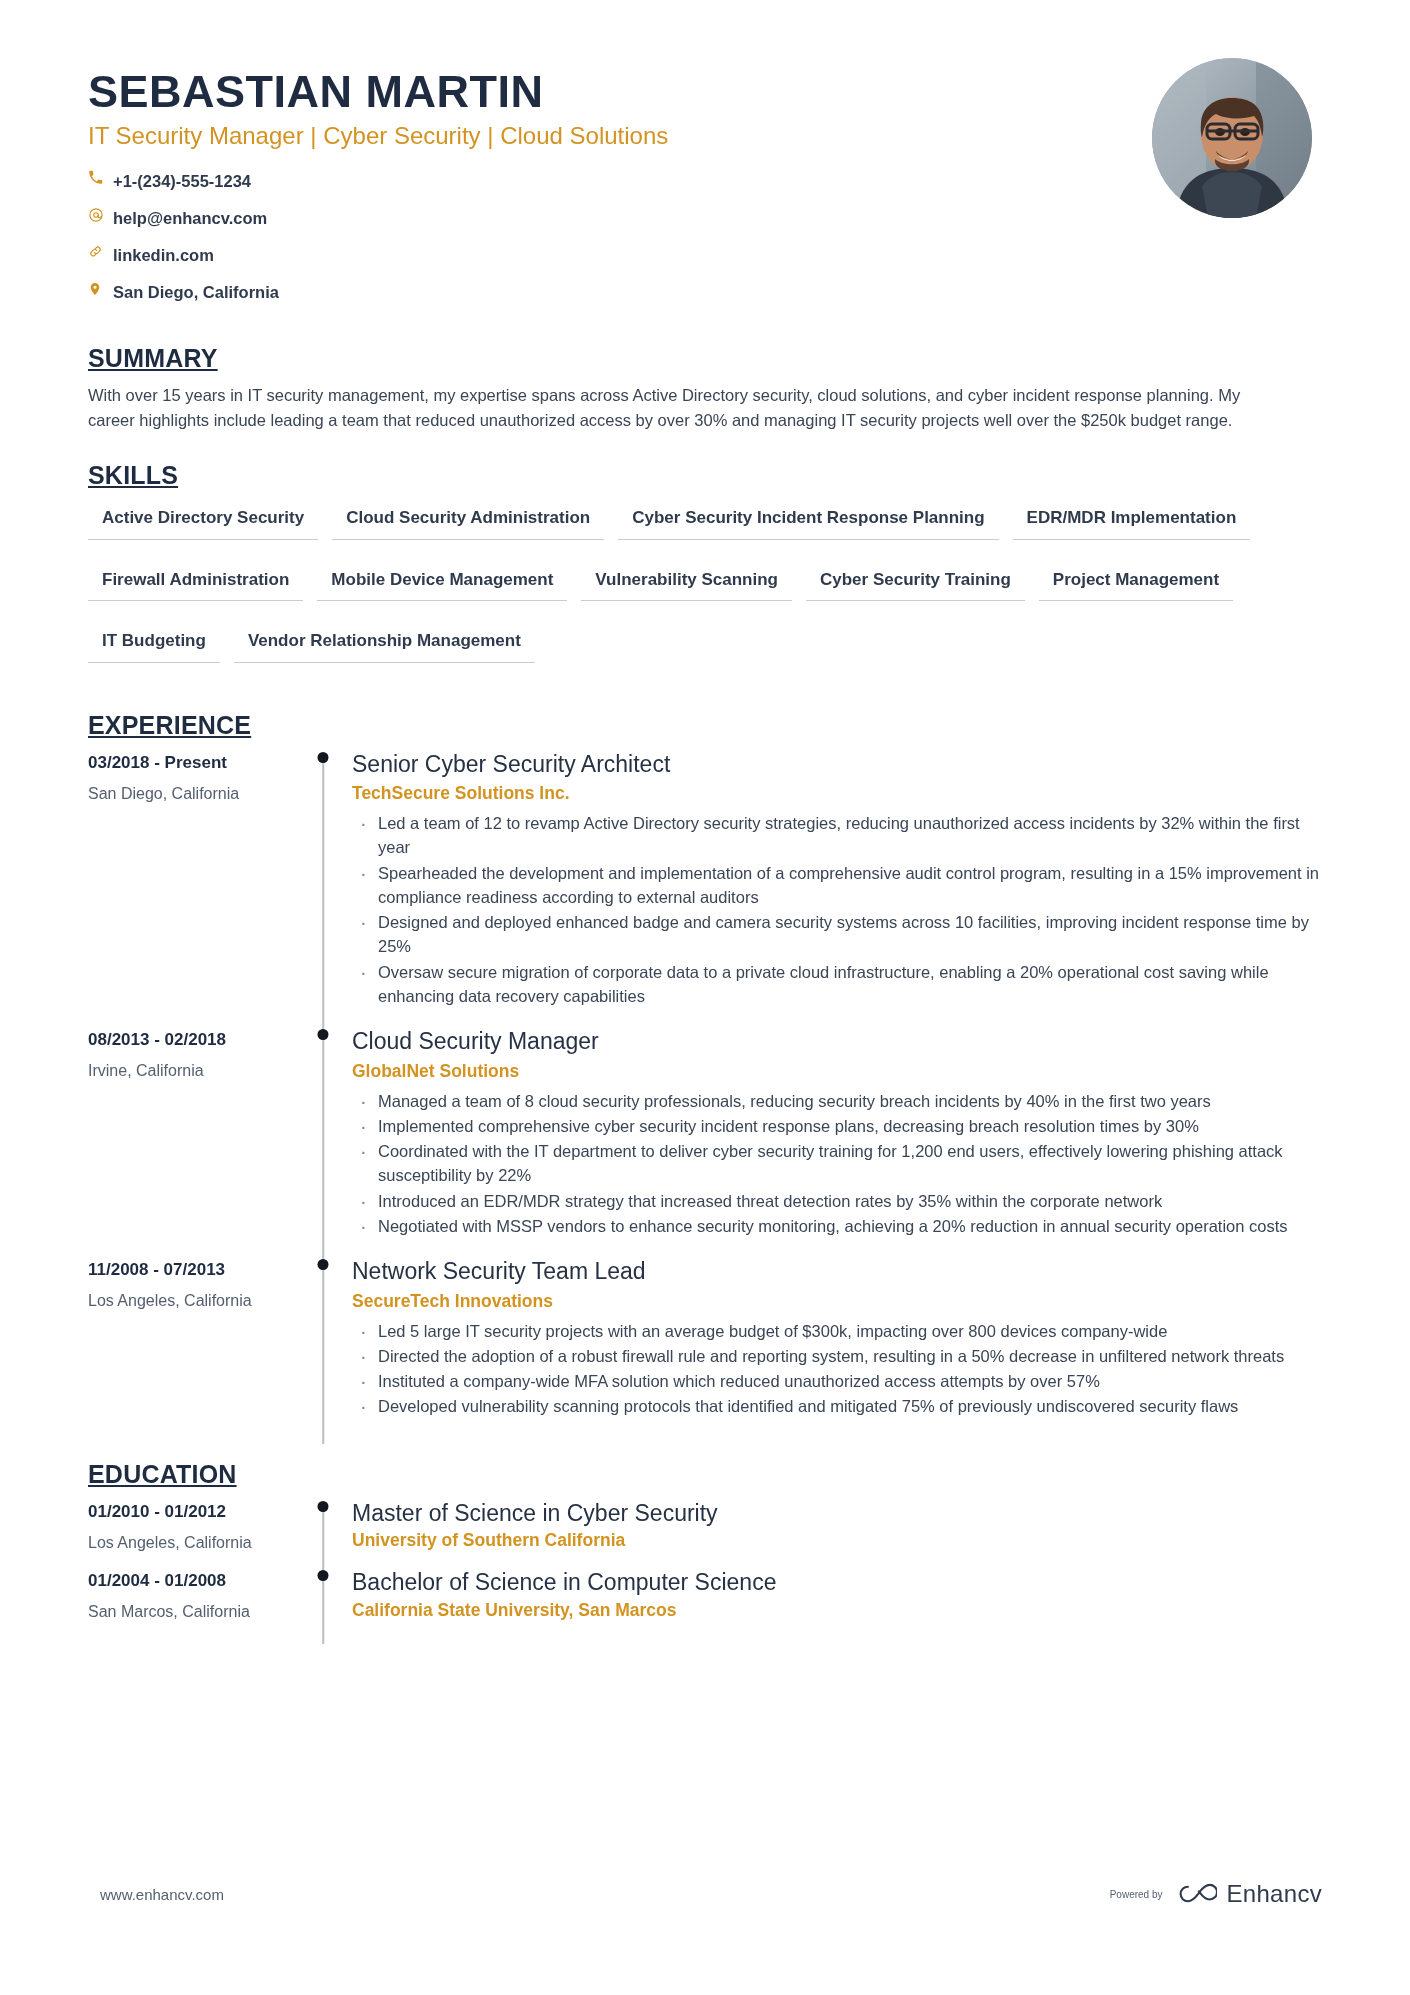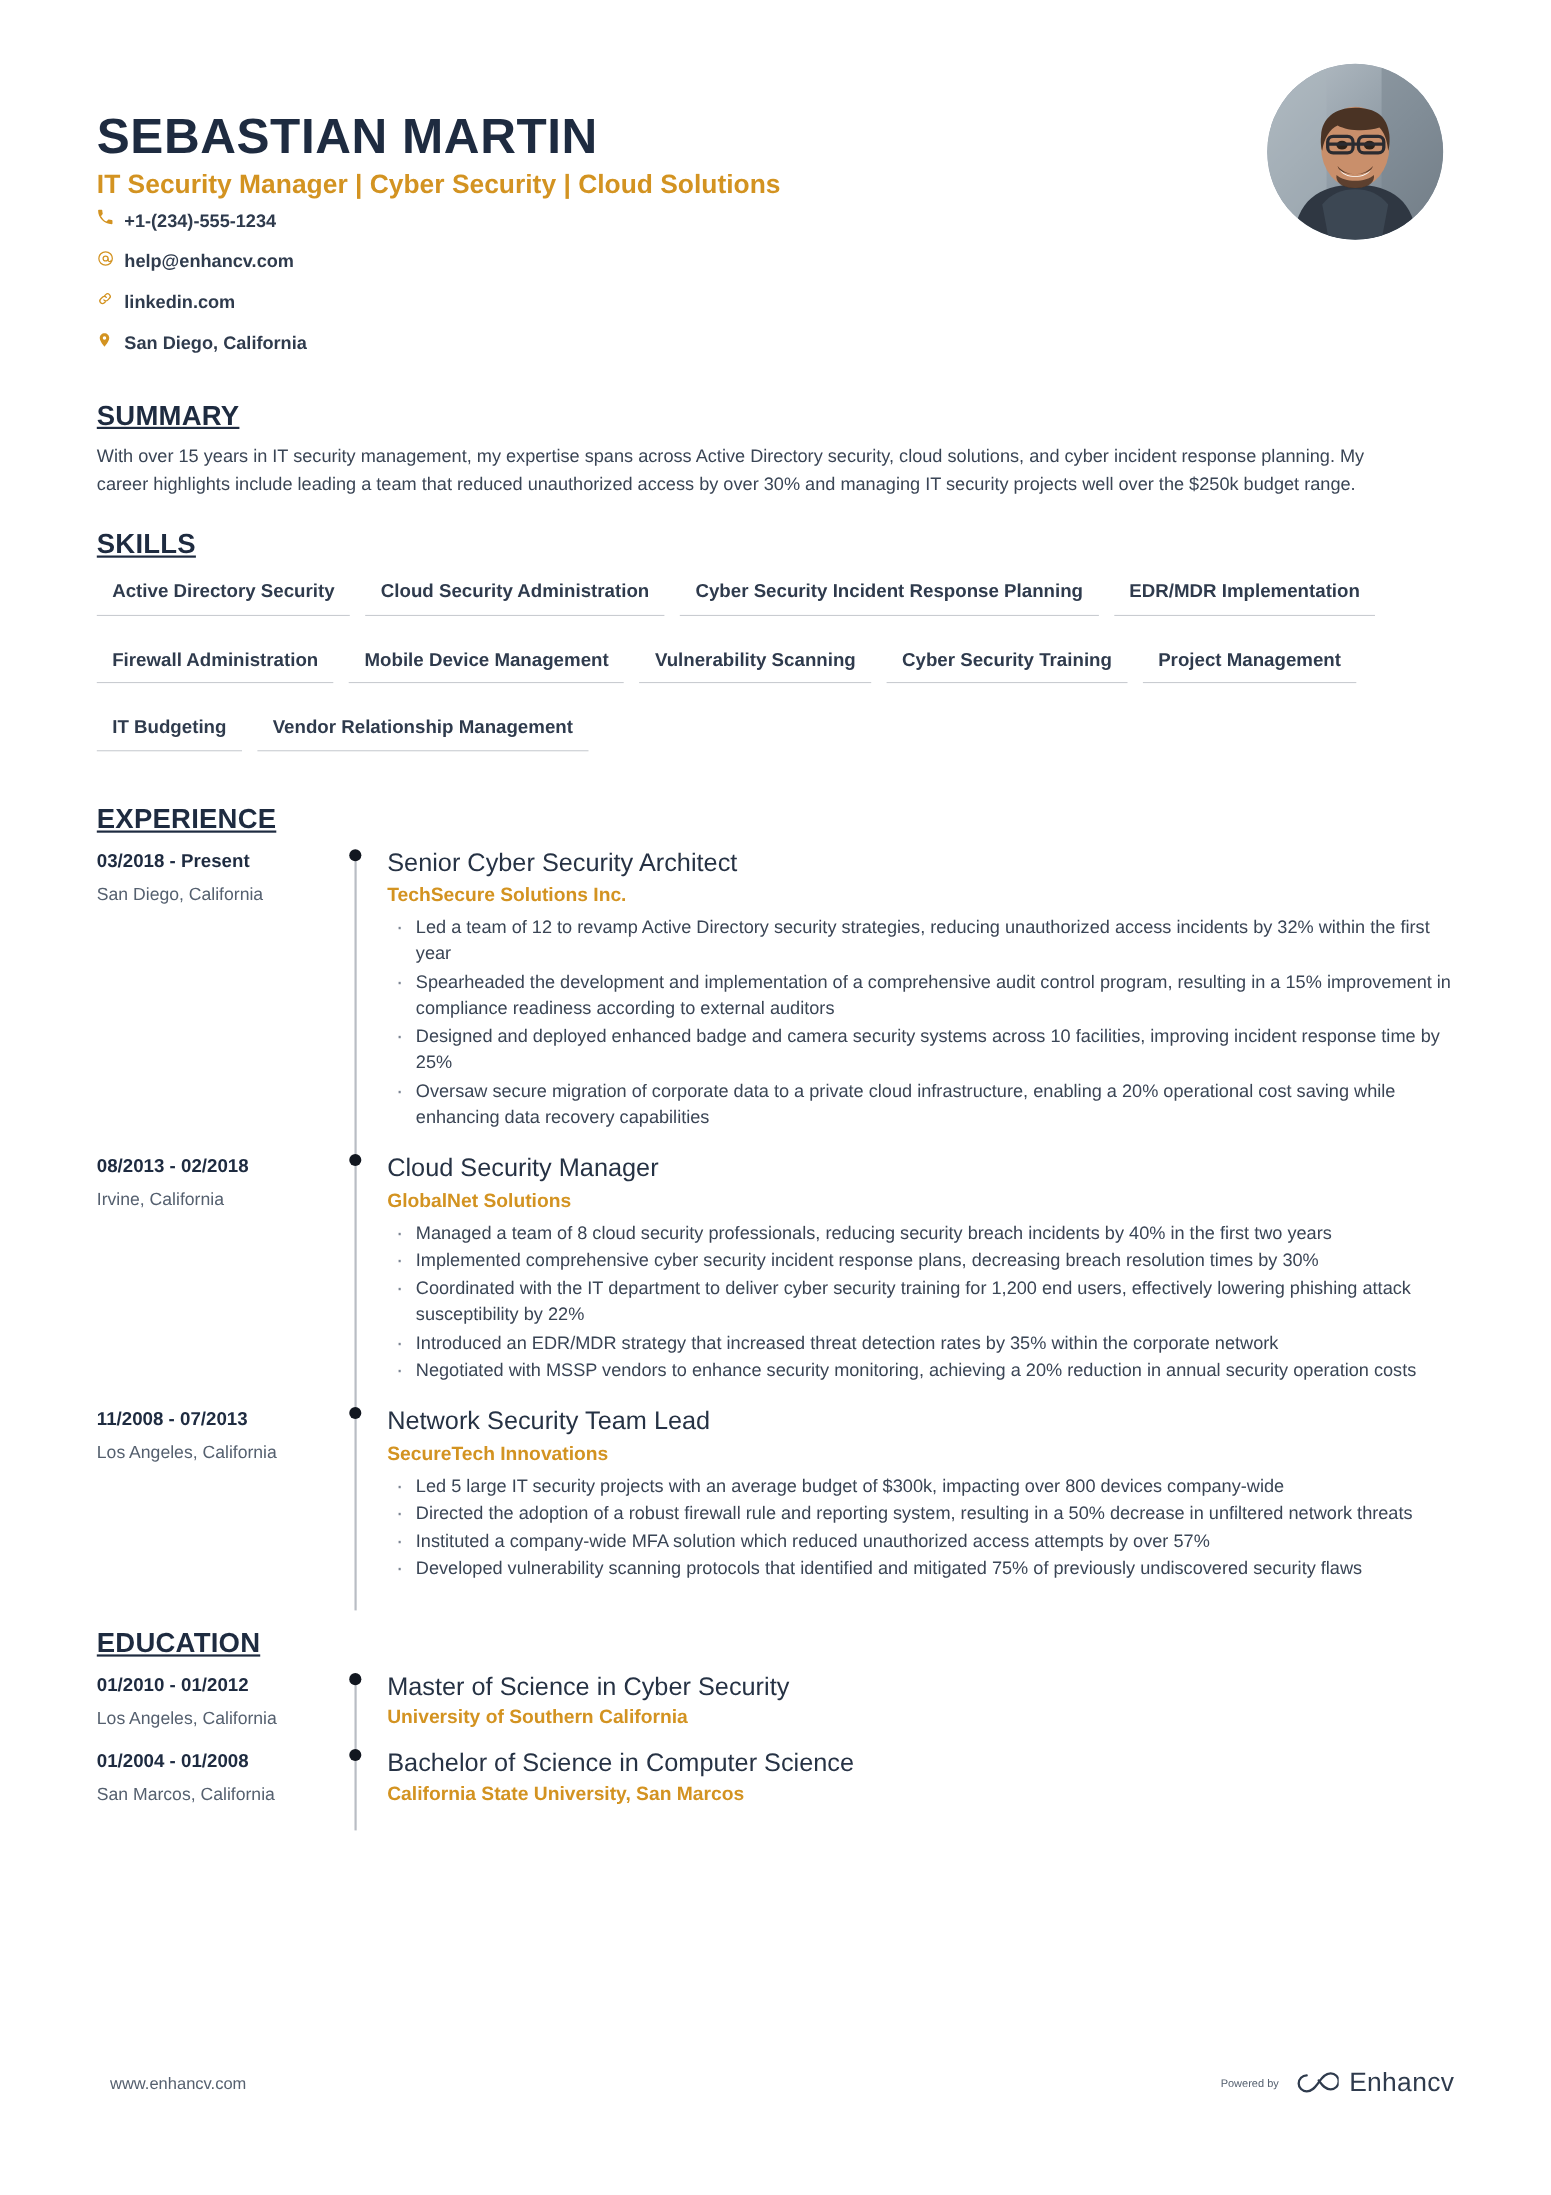--- a/index.html
+++ b/index.html
@@ -30,37 +30,37 @@
   .inner {
     position: absolute;
     left: 88px;
     top: 0;
     width: 1234px;
   }
 
   
   .header {
     position: relative;
-    padding-top: 100px;
+    padding-top: 68px;
     min-height: 170px;
   }
   .name {
     font-size: 45px;
     font-weight: 700;
     letter-spacing: 0.5px;
     color: #1e2b40;
     line-height: 1.05;
     margin: 0 0 6px 0;
   }
   .headline {
     font-size: 24px;
-    font-weight: 700;
+    font-weight: 400;
     color: #d39321;
     line-height: 1.25;
-    margin: 0 0 6px 0;
+    margin: 0 0 18px 0;
   }
   .contact-grid {
     display: flex;
     flex-wrap: wrap;
     width: 760px;
     row-gap: 6px;
     gap: 12px;
   }
   .contact-item {
     display: flex;

